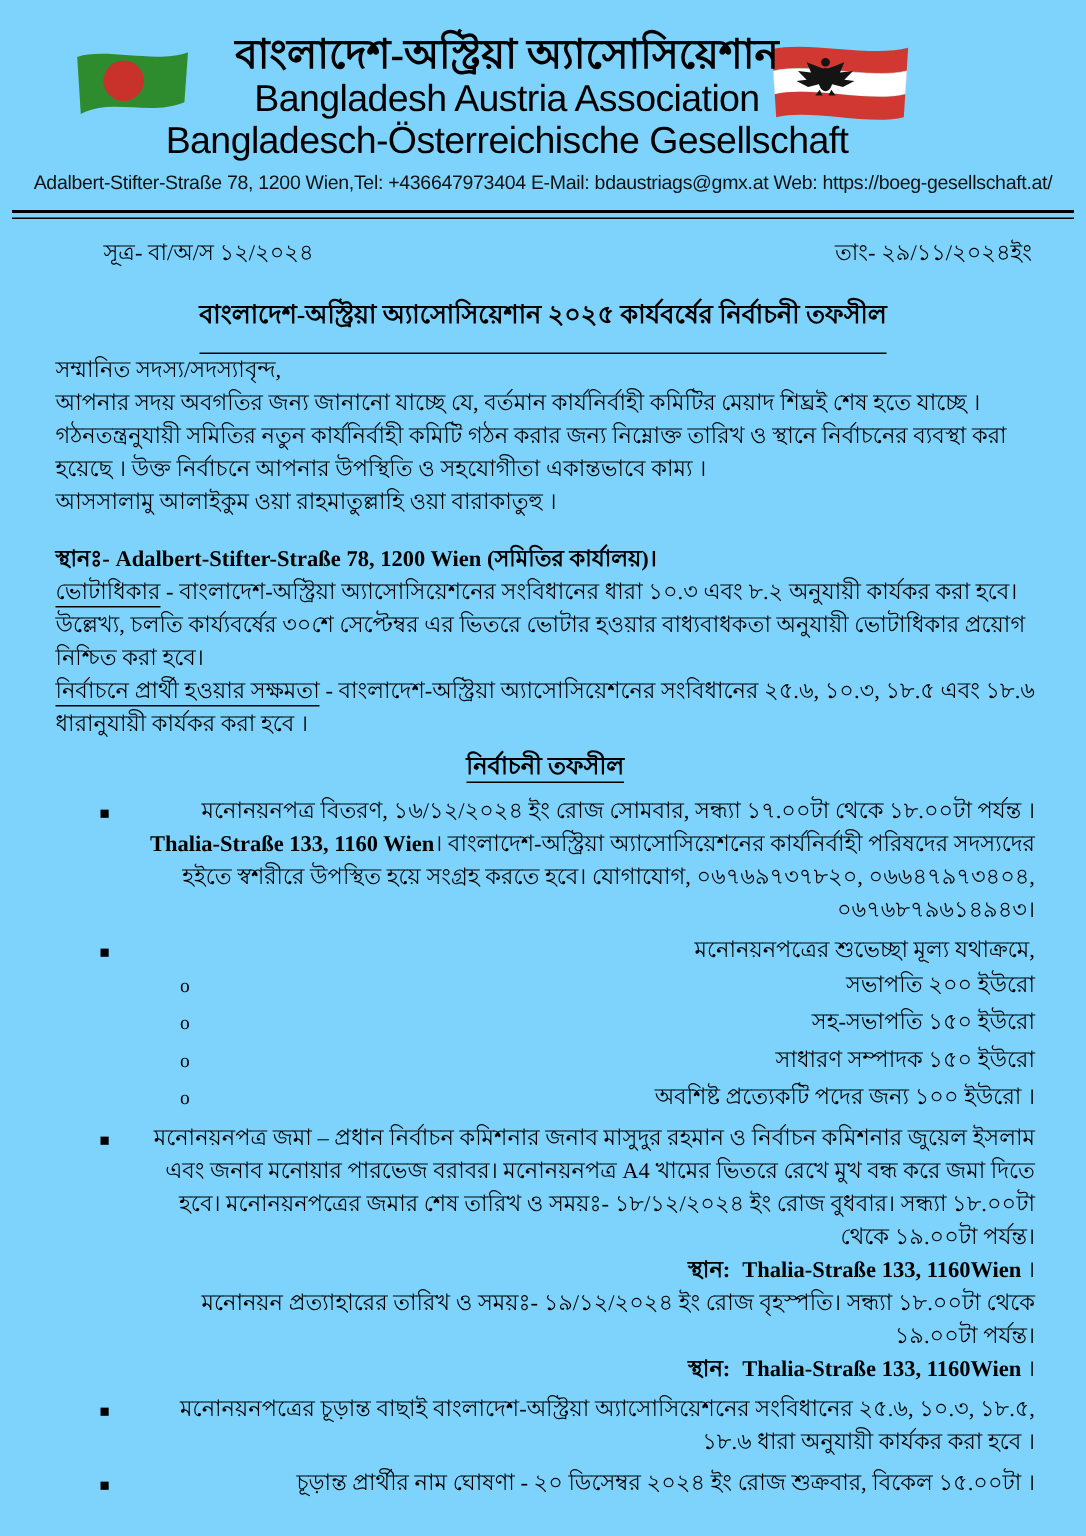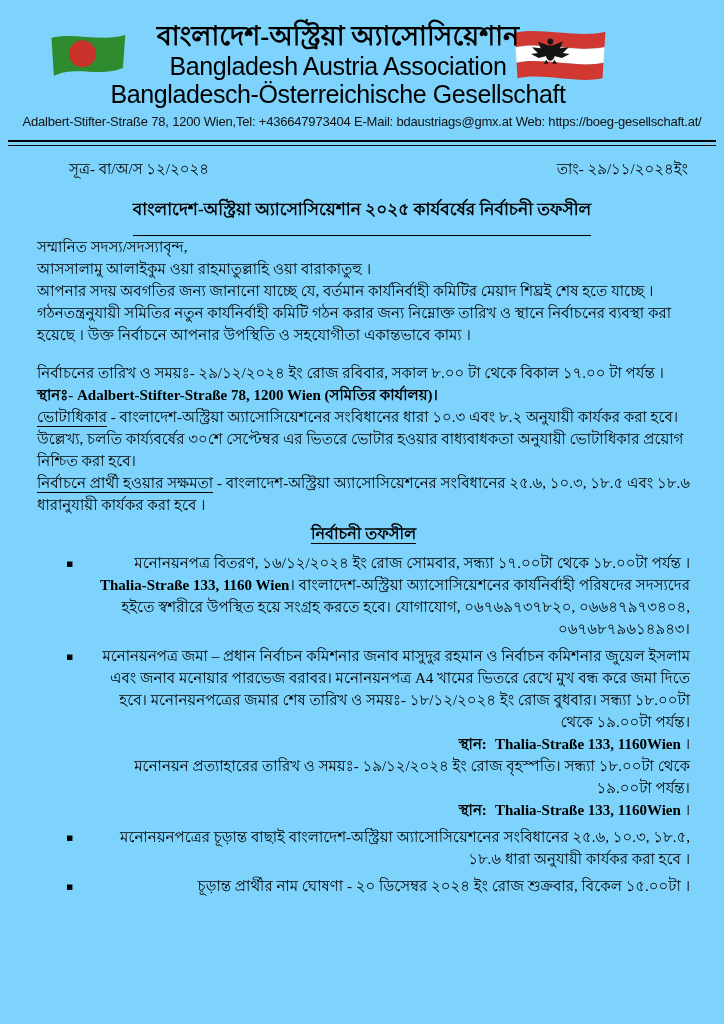--- a/index.html
+++ b/index.html
@@ -116,46 +116,54 @@
     <span>তাং- ২৯/১১/২০২৪ইং</span>
   </div>
 
   <div class="doc-title">
     <span>বাংলাদেশ-অস্ট্রিয়া অ্যাসোসিয়েশান ২০২৫ কার্যবর্ষের নির্বাচনী তফসীল</span>
   </div>
 
   <div class="content">
 
     <p>সম্মানিত সদস্য/সদস্যাবৃন্দ,</p>
+    <p>আপনার সদয় অবগতির জন্য জানানো যাচ্ছে যে, বর্তমান কার্যনির্বাহী কমিটির মেয়াদ শিঘ্রই শেষ হতে যাচ্ছে । গঠনতন্ত্রনুযায়ী সমিতির নতুন কার্যনির্বাহী কমিটি গঠন করার জন্য নিম্নোক্ত তারিখ ও স্থানে নির্বাচনের ব্যবস্থা করা হয়েছে । উক্ত নির্বাচনে আপনার উপস্থিতি ও সহযোগীতা একান্তভাবে কাম্য ।</p>
     <p>আসসালামু আলাইকুম ওয়া রাহমাতুল্লাহি ওয়া বারাকাতুহু ।</p>
-    <p>আপনার সদয় অবগতির জন্য জানানো যাচ্ছে যে, বর্তমান কার্যনির্বাহী কমিটির মেয়াদ শিঘ্রই শেষ হতে যাচ্ছে । গঠনতন্ত্রনুযায়ী সমিতির নতুন কার্যনির্বাহী কমিটি গঠন করার জন্য নিম্নোক্ত তারিখ ও স্থানে নির্বাচনের ব্যবস্থা করা হয়েছে । উক্ত নির্বাচনে আপনার উপস্থিতি ও সহযোগীতা একান্তভাবে কাম্য ।</p>
 
     <div class="gap"></div>
 
-    <p>নির্বাচনের তারিখ ও সময়ঃ- ২৯/১২/২০২৪ ইং রোজ রবিবার, সকাল ৮.০০ টা থেকে বিকাল ১৭.০০ টা পর্যন্ত ।</p>
 
     <p class="bold"><span>স্থানঃ-</span>
       <span class="latin">Adalbert-Stifter-Straße 78, 1200 Wien</span>
       <span>(সমিতির কার্যালয়)।</span></p>
 
     <p><span class="ul-label">ভোটাধিকার</span><span> - বাংলাদেশ-অস্ট্রিয়া অ্যাসোসিয়েশনের সংবিধানের ধারা ১০.৩ এবং ৮.২ অনুযায়ী কার্যকর করা হবে। উল্লেখ্য, চলতি কার্য্যবর্ষের ৩০শে সেপ্টেম্বর এর ভিতরে ভোটার হওয়ার বাধ্যবাধকতা অনুযায়ী ভোটাধিকার প্রয়োগ নিশ্চিত করা হবে।</span></p>
 
     <p><span class="ul-label">নির্বাচনে প্রার্থী হওয়ার সক্ষমতা</span><span> - বাংলাদেশ-অস্ট্রিয়া অ্যাসোসিয়েশনের সংবিধানের ২৫.৬, ১০.৩, ১৮.৫ এবং ১৮.৬ ধারানুযায়ী কার্যকর করা হবে ।</span></p>
 
     <div class="sched-head">
       <span>নির্বাচনী তফসীল</span>
     </div>
 
     <ul class="blist">
 
       <li>
         <div>মনোনয়নপত্র বিতরণ, ১৬/১২/২০২৪ ইং রোজ সোমবার, সন্ধ্যা ১৭.০০টা থেকে ১৮.০০টা  পর্যন্ত ।</div>
         <div><span class="latin">Thalia-Straße 133, 1160 Wien</span><span>। বাংলাদেশ-অস্ট্রিয়া অ্যাসোসিয়েশনের কার্যনির্বাহী পরিষদের সদস্যদের হইতে স্বশরীরে উপস্থিত হয়ে সংগ্রহ করতে হবে। যোগাযোগ, ০৬৭৬৯৭৩৭৮২০, ০৬৬৪৭৯৭৩৪০৪, ০৬৭৬৮৭৯৬১৪৯৪৩।</span></div>
       </li>
 
+      <li>
+        <div>মনোনয়নপত্রের শুভেচ্ছা মূল্য যথাক্রমে,</div>
+        <ul class="sublist">
+          <li>সভাপতি ২০০ ইউরো</li>
+          <li>সহ-সভাপতি ১৫০ ইউরো</li>
+          <li>সাধারণ সম্পাদক ১৫০ ইউরো</li>
+          <li>অবশিষ্ট প্রত্যেকটি পদের জন্য ১০০ ইউরো ।</li>
+        </ul>
+      </li>
 
       <li>
         <div>মনোনয়নপত্র জমা – প্রধান নির্বাচন কমিশনার জনাব মাসুদুর রহমান ও নির্বাচন কমিশনার জুয়েল ইসলাম এবং জনাব মনোয়ার পারভেজ বরাবর। মনোনয়নপত্র A4 খামের ভিতরে রেখে মুখ বন্ধ করে জমা দিতে হবে। মনোনয়নপত্রের জমার শেষ তারিখ ও সময়ঃ- ১৮/১২/২০২৪ ইং রোজ বুধবার। সন্ধ্যা ১৮.০০টা থেকে ১৯.০০টা  পর্যন্ত।</div>
         <p class="venue-line"><span class="vlabel">স্থান:</span><span class="latin vval">Thalia-Straße 133, 1160Wien</span>
           <span>।</span></p>
         <div>মনোনয়ন প্রত্যাহারের তারিখ ও সময়ঃ- ১৯/১২/২০২৪ ইং রোজ বৃহস্পতি। সন্ধ্যা ১৮.০০টা থেকে ১৯.০০টা পর্যন্ত।</div>
         <p class="venue-line"><span class="vlabel">স্থান:</span><span class="latin vval">Thalia-Straße 133, 1160Wien</span>
           <span>।</span></p>
       </li>
 

